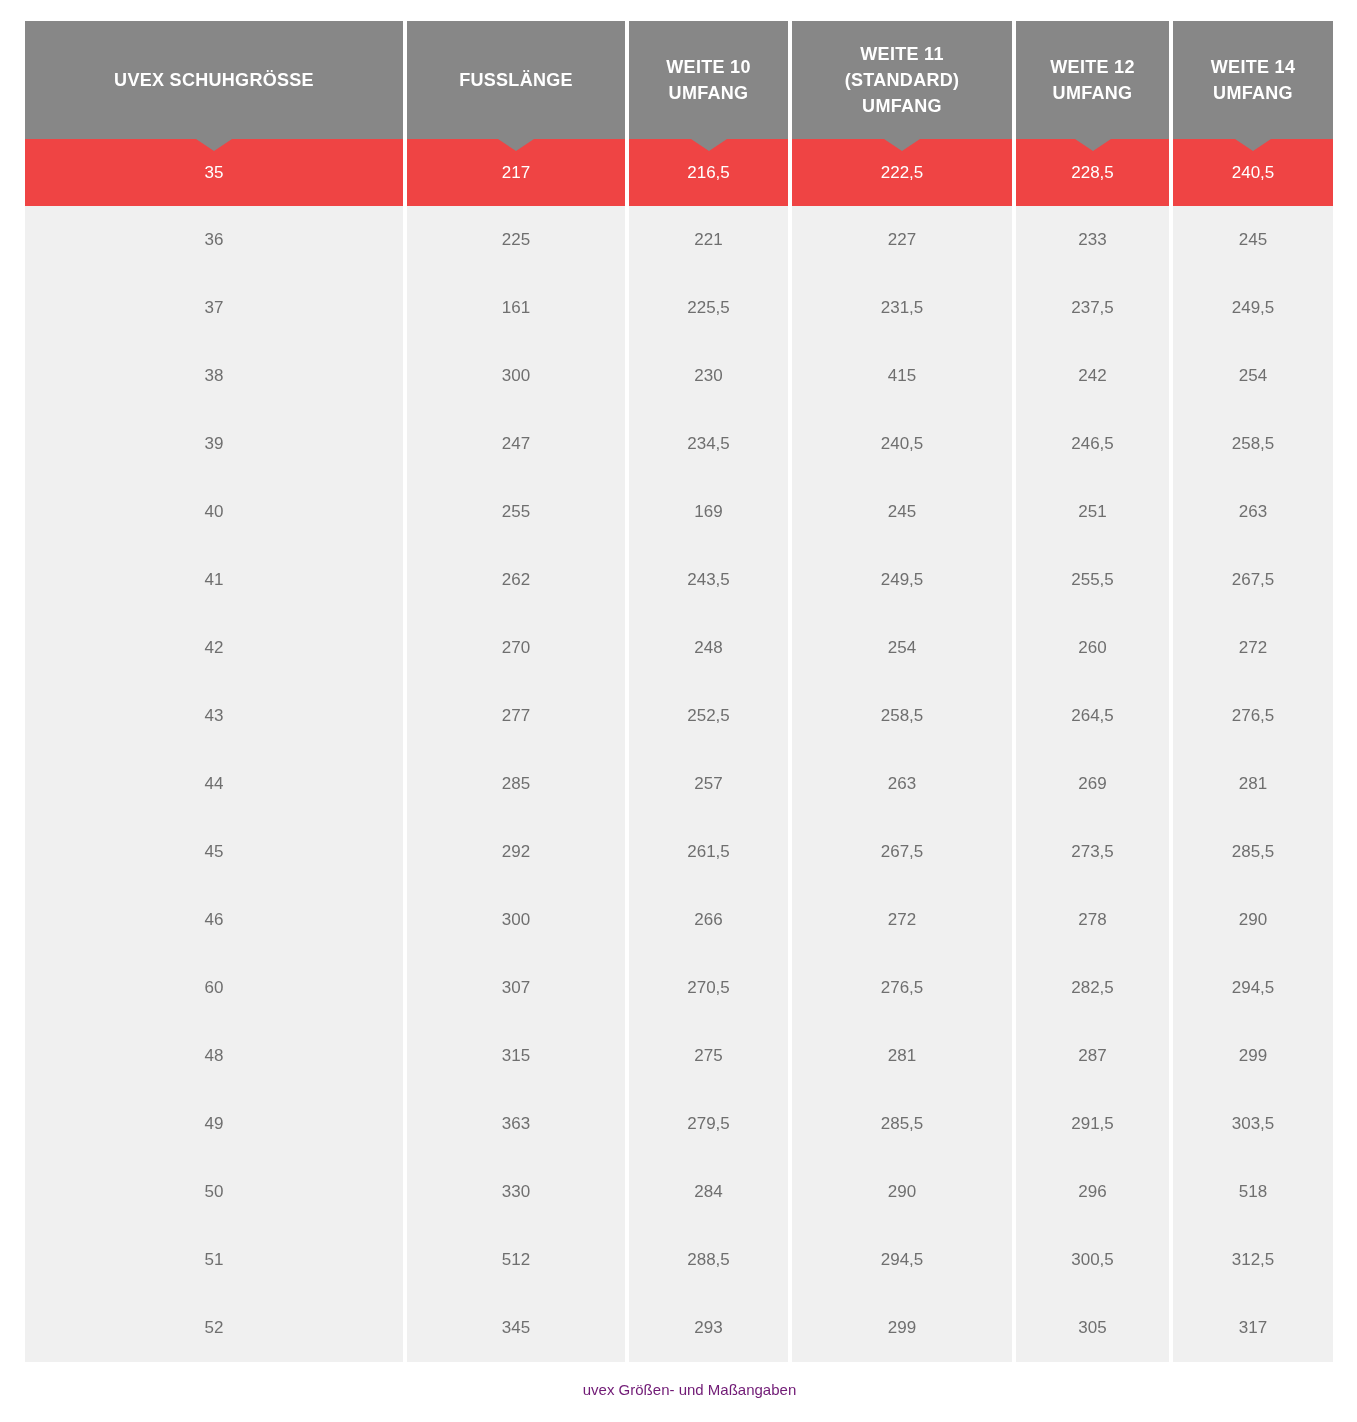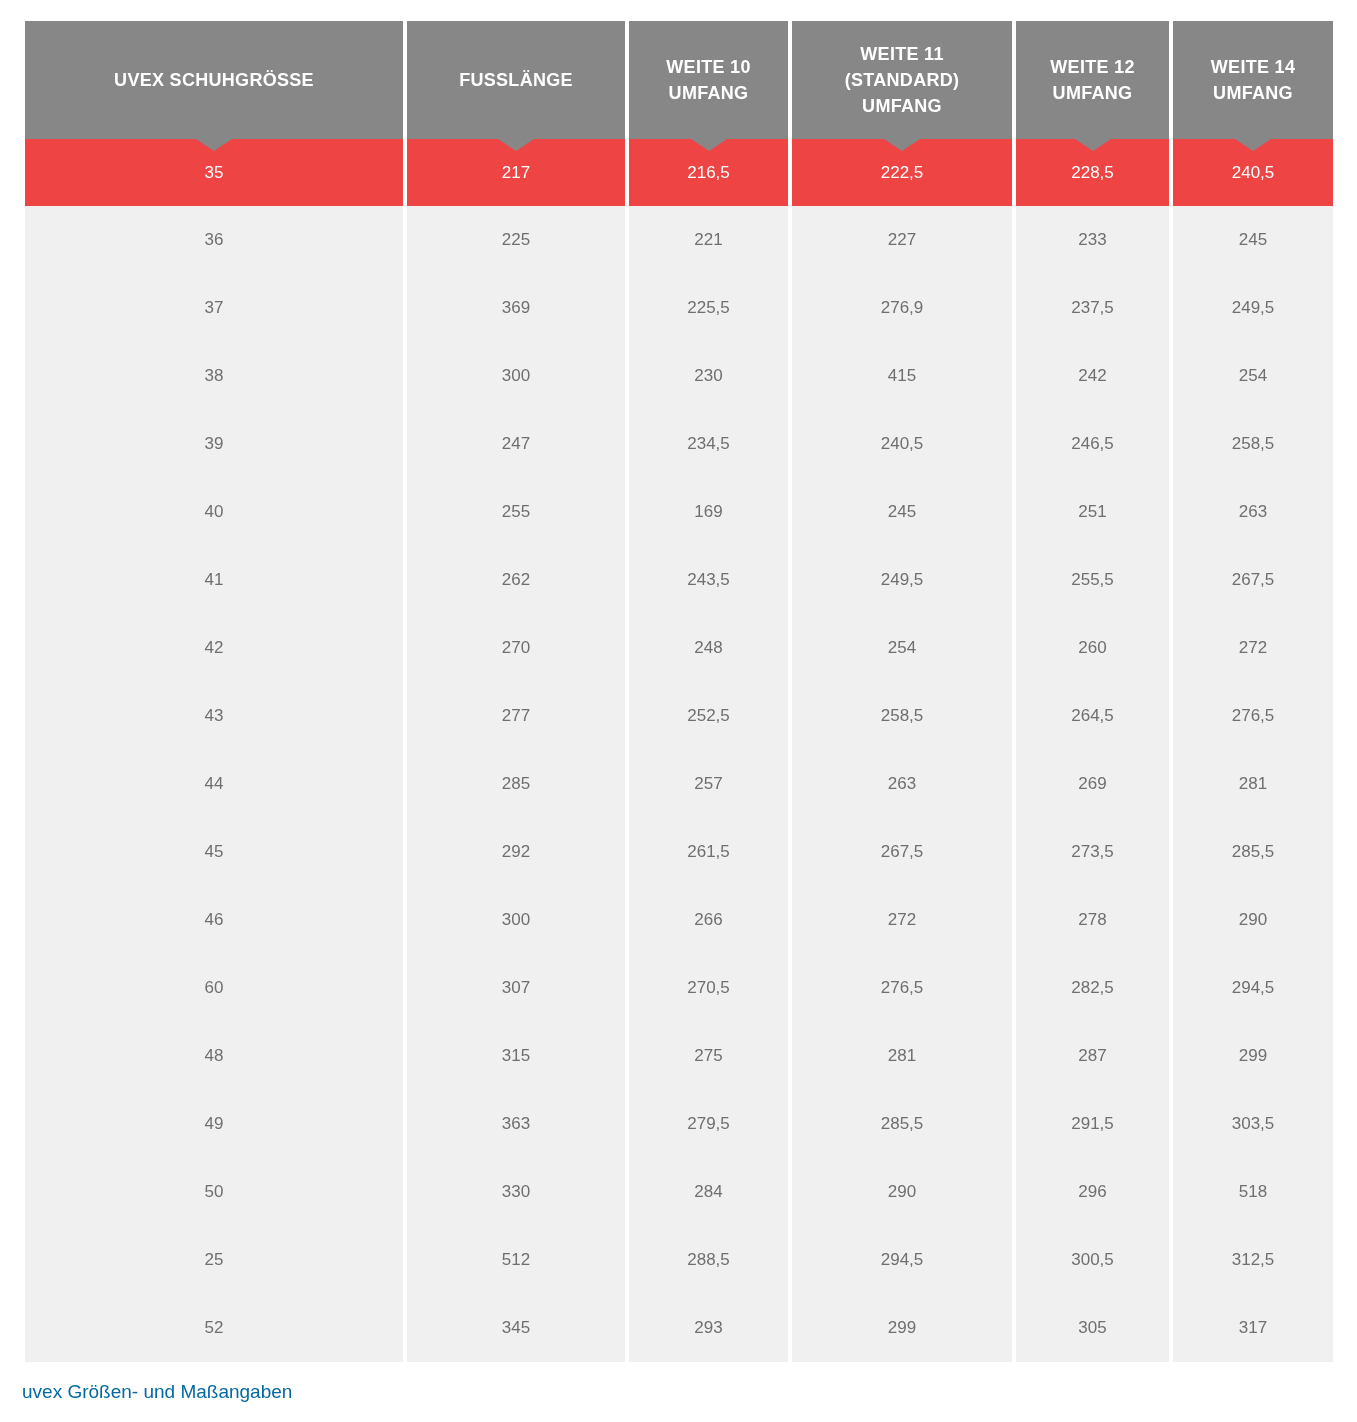--- a/index.html
+++ b/index.html
@@ -61,48 +61,49 @@
     align-items: center;
     justify-content: center;
     text-align: center;
   }
   .td.hl {
     background: #ef4444;
     color: #ffffff;
   }
   .caption {
     margin: 19px 0 0 22px;
-    color: #0369a1;
-    font-size: 19px;
+    color: #701a75;
+    font-size: 15px;
+    text-align: center;
   }
 </style>
 </head>
 <body>
 
 <div class="page">
   <div class="size-table" id="size-table">
       <div class="grid-row"><div class="th">UVEX SCHUHGRÖSSE<div class="notch"></div></div><div class="th">FUSSLÄNGE<div class="notch"></div></div><div class="th">WEITE 10
 UMFANG<div class="notch"></div></div><div class="th">WEITE 11
 (STANDARD)
 UMFANG<div class="notch"></div></div><div class="th">WEITE 12
 UMFANG<div class="notch"></div></div><div class="th">WEITE 14
 UMFANG<div class="notch"></div></div></div>
       <div class="grid-row"><div class="td hl">35</div><div class="td hl">217</div><div class="td hl">216,5</div><div class="td hl">222,5</div><div class="td hl">228,5</div><div class="td hl">240,5</div></div>
       <div class="grid-row"><div class="td">36</div><div class="td">225</div><div class="td">221</div><div class="td">227</div><div class="td">233</div><div class="td">245</div></div>
-      <div class="grid-row"><div class="td">37</div><div class="td">369</div><div class="td">225,5</div><div class="td">276,9</div><div class="td">237,5</div><div class="td">249,5</div></div>
+      <div class="grid-row"><div class="td">37</div><div class="td">161</div><div class="td">225,5</div><div class="td">231,5</div><div class="td">237,5</div><div class="td">249,5</div></div>
       <div class="grid-row"><div class="td">38</div><div class="td">300</div><div class="td">230</div><div class="td">415</div><div class="td">242</div><div class="td">254</div></div>
       <div class="grid-row"><div class="td">39</div><div class="td">247</div><div class="td">234,5</div><div class="td">240,5</div><div class="td">246,5</div><div class="td">258,5</div></div>
       <div class="grid-row"><div class="td">40</div><div class="td">255</div><div class="td">169</div><div class="td">245</div><div class="td">251</div><div class="td">263</div></div>
       <div class="grid-row"><div class="td">41</div><div class="td">262</div><div class="td">243,5</div><div class="td">249,5</div><div class="td">255,5</div><div class="td">267,5</div></div>
       <div class="grid-row"><div class="td">42</div><div class="td">270</div><div class="td">248</div><div class="td">254</div><div class="td">260</div><div class="td">272</div></div>
       <div class="grid-row"><div class="td">43</div><div class="td">277</div><div class="td">252,5</div><div class="td">258,5</div><div class="td">264,5</div><div class="td">276,5</div></div>
       <div class="grid-row"><div class="td">44</div><div class="td">285</div><div class="td">257</div><div class="td">263</div><div class="td">269</div><div class="td">281</div></div>
       <div class="grid-row"><div class="td">45</div><div class="td">292</div><div class="td">261,5</div><div class="td">267,5</div><div class="td">273,5</div><div class="td">285,5</div></div>
       <div class="grid-row"><div class="td">46</div><div class="td">300</div><div class="td">266</div><div class="td">272</div><div class="td">278</div><div class="td">290</div></div>
       <div class="grid-row"><div class="td">60</div><div class="td">307</div><div class="td">270,5</div><div class="td">276,5</div><div class="td">282,5</div><div class="td">294,5</div></div>
       <div class="grid-row"><div class="td">48</div><div class="td">315</div><div class="td">275</div><div class="td">281</div><div class="td">287</div><div class="td">299</div></div>
       <div class="grid-row"><div class="td">49</div><div class="td">363</div><div class="td">279,5</div><div class="td">285,5</div><div class="td">291,5</div><div class="td">303,5</div></div>
       <div class="grid-row"><div class="td">50</div><div class="td">330</div><div class="td">284</div><div class="td">290</div><div class="td">296</div><div class="td">518</div></div>
-      <div class="grid-row"><div class="td">25</div><div class="td">512</div><div class="td">288,5</div><div class="td">294,5</div><div class="td">300,5</div><div class="td">312,5</div></div>
+      <div class="grid-row"><div class="td">51</div><div class="td">512</div><div class="td">288,5</div><div class="td">294,5</div><div class="td">300,5</div><div class="td">312,5</div></div>
       <div class="grid-row"><div class="td">52</div><div class="td">345</div><div class="td">293</div><div class="td">299</div><div class="td">305</div><div class="td">317</div></div>
     </div>
   <div class="caption">uvex Größen- und Maßangaben</div>
 </div>
 
 </body></html>

